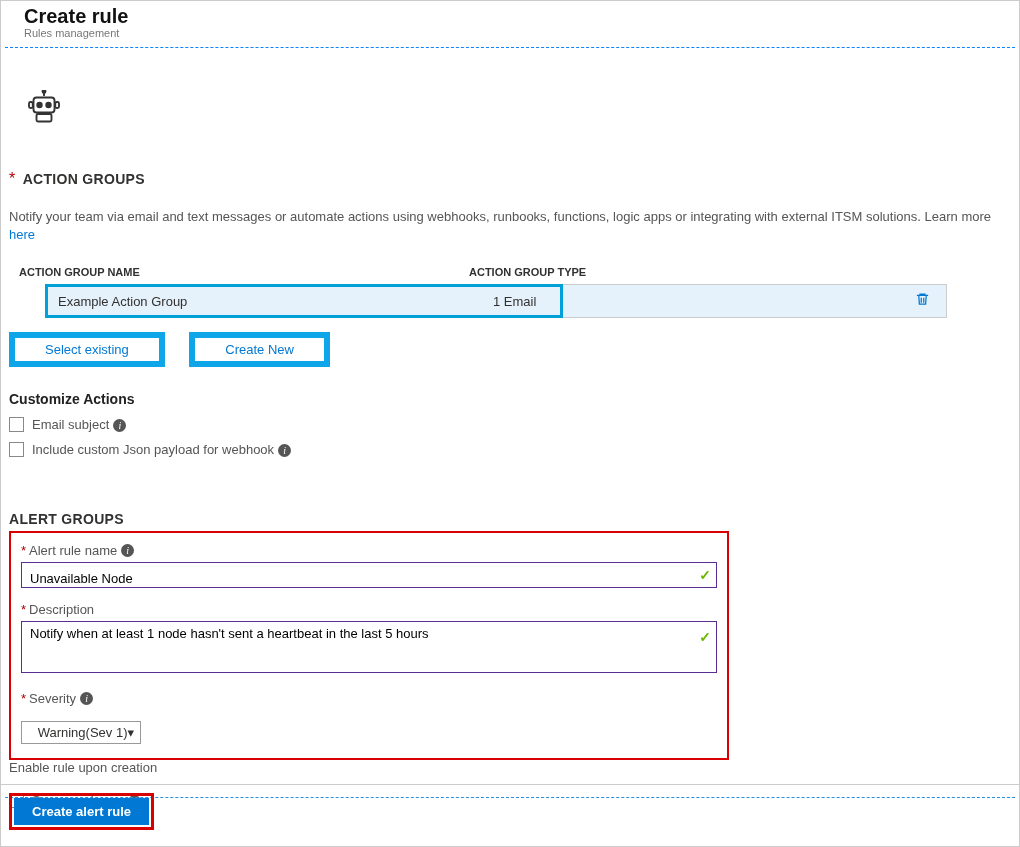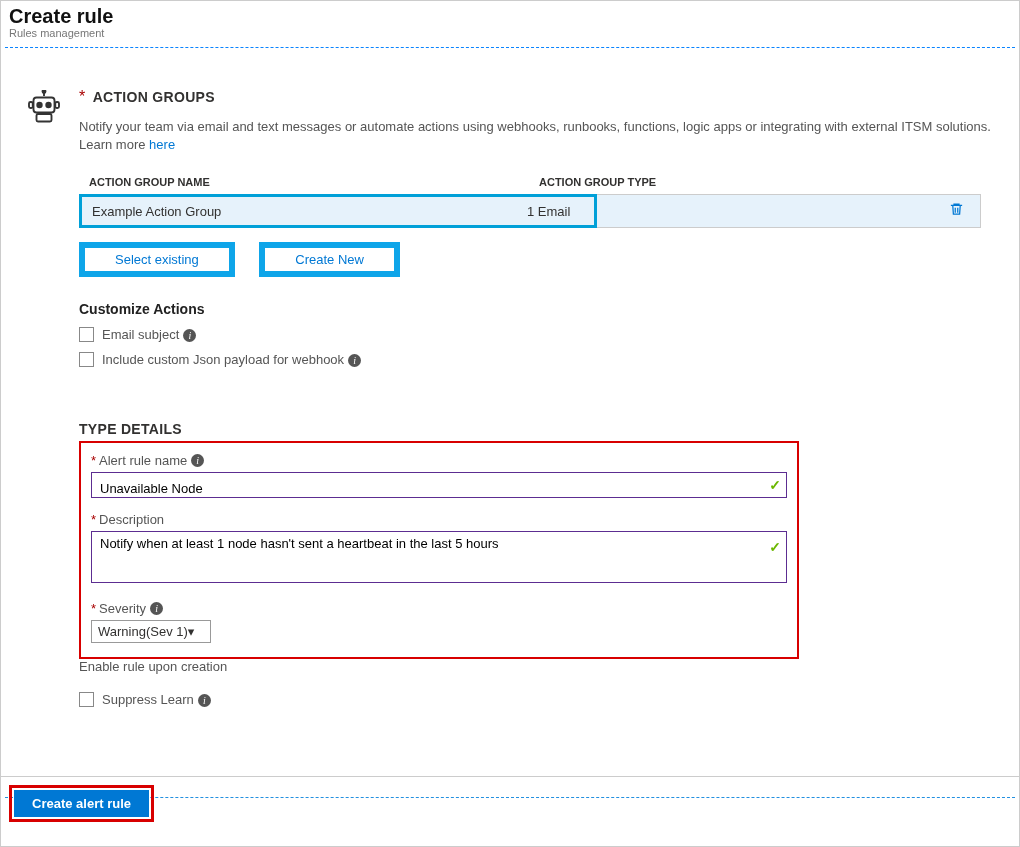--- a/index.html
+++ b/index.html
@@ -1,60 +1,60 @@
 <!DOCTYPE html>
 <html><head>
 <meta charset="utf-8">
 <style>
   * { box-sizing: border-box; font-family: "Segoe UI", Arial, sans-serif; }
   body { margin: 0; padding: 0; background: #fff; color: #323130; }
   .outer { border: 1px solid #ccc; width: 1020px; height: 847px; position: relative; }
-  .header { padding: 4px 8px 8px 8px; }
+  .header { padding: 4px 8px 8px 23px; }
   .header h1 { margin: 0; font-size: 20px; font-weight: 600; color: #111; }
   .header .sub { font-size: 11px; color: #777; margin-top: -1px; }
   .dashed { border-top: 1px dashed #0a84ff; margin: 0 4px; }
-  .content { padding: 0 8px; display: flex; }
+  .content { padding: 0 8px; display: flex; flex-direction: column; }
   .icon-col { width: 70px; padding-top: 42px; text-align: center; }
   .main-col { flex: 1; padding: 40px 10px 10px 0; }
   .robot { width: 36px; height: 36px; }
   .section-title { font-size: 14px; font-weight: 700; letter-spacing: .3px; }
   .required-star { color: #a80000; margin-right: 3px; font-weight: 400;}
-  .desc { font-size: 13px; color: #555; margin-top: 12px; line-height: 1.4; }
+  .desc { font-size: 13px; color: #555; margin-top: 20px; line-height: 1.4; }
   .link { color: #0078d4; cursor: pointer; }
   .cols { display: flex; font-size: 11px; font-weight: 700; color: #323130; margin-top: 22px; }
   .cols .c1 { width: 460px; padding-left: 10px; }
   .cols .c2 { flex: 1; }
   .ag-row-wrap { border: 3px solid #00a0d8; width: 518px; display: flex; }
-  .ag-row-outer { display:flex; align-items:center; }
+  .ag-row-outer { display:flex; align-items:center;margin-left:36px; }
   .ag-row { background: #e6f2fb; display: flex; align-items: center; height: 28px; font-size: 13px; flex:1; border:1px solid #ccc; border-left:none;}
   .ag-row .name { width: 445px; padding-left: 10px; }
   .ag-row .type { }
   .ag-row-rest { background:#e6f2fb; border:1px solid #ccc; border-left:none; height:34px; flex:1; display:flex; align-items:center; justify-content:flex-end; padding-right:16px;}
   .trash { color:#0078d4; cursor:pointer; }
   .btn-row { margin-top: 14px; }
   .btn { display: inline-block; border: 6px solid #0ea5e9; color: #0078d4; background: #fff; padding: 4px 30px; font-size: 13px; cursor: pointer; }
   .btn + .btn { margin-left: 20px; }
   .subsection { margin-top: 24px; font-size: 14px; font-weight: 700; color:#222; }
   .checkbox-row { display: flex; align-items: flex-end; margin-top: 10px; font-size: 13px; color: #555; }
   .cb { width: 15px; height: 15px; border: 1px solid #888; background: #fff; margin-right: 8px; cursor: pointer; }
   .info { display:inline-flex; width:13px; height:13px; border-radius:50%; background:#555; color:#fff; font-size:10px; align-items:center; justify-content:center; margin-left:4px; font-style:italic; font-family:Georgia,serif;}
   .alert-section { margin-top: 54px; }
   .red-box { border: 2px solid #d80000; padding: 6px 10px 14px 10px; width: 720px; margin-top: 4px; }
   .field-label { font-size: 13px; color: #555; margin-top: 4px; display:flex; align-items:center;}
   .text-input { width: 100%; height: 26px; border: 1px solid #5c2d91; font-size: 13px; padding: 8px 26px 2px 8px; margin-top: 4px; position: relative; }
   .input-wrap { position: relative; }
   .check { position: absolute; right: 6px; top: 50%; transform: translateY(-40%); color: #6bb700; font-weight: bold; font-size: 14px; }
   .textarea { width: 100%; height: 52px; border: 1px solid #5c2d91; font-size: 13px; padding: 4px 26px 12px 8px; margin-top: 4px; resize: none; font-family: inherit;}
-  .sev-select { margin-top:4px; border:1px solid #999; padding:3px 6px; font-size:13px; background:#fff; cursor:pointer; width:120px; display:flex; justify-content:flex-start; align-items:center;}
+  .sev-select { margin-top:15px; border:1px solid #999; padding:3px 6px; font-size:13px; background:#fff; cursor:pointer; width:120px; display:flex; justify-content:flex-end; align-items:center;}
   .enable-label { font-size:13px; color:#555; }
   .toggle { display:flex; margin-top:4px; }
   .toggle div { width:58px; text-align:center; font-size:13px; padding:3px 0; cursor:pointer; border:1px solid #999;}
   .toggle .yes { background:#0078d4; color:#fff; border-color:#0078d4;}
   .toggle .no { background:#fff; color:#333; border-left:none;}
-  .footer { position: absolute; bottom: 16px; left: 0; right: 0; border-top: 1px solid #ccc; padding: 8px; }
+  .footer { position: absolute; bottom: 8px; left: 0; right: 0; border-top: 1px solid #ccc; padding: 8px; }
   .create-btn-wrap { border: 3px solid #d80000; display: inline-block; padding: 2px; }
   .create-btn { background: #0078d4; color: #fff; border: none; padding: 6px 18px; font-size: 13px; font-weight:600; cursor: pointer; }
   .dashed-line2 { border-top:1px dashed #2390e0; position:absolute; left:4px; right:4px; bottom:48px;}
 </style>
 </head>
 <body>
 
 <div class="outer">
   <div class="header">
     <h1>Create rule</h1>
@@ -114,21 +114,21 @@
         <span>Email subject</span>
         <span class="info">i</span>
       </div>
       <div class="checkbox-row">
         <span class="cb"></span>
         <span>Include custom Json payload for webhook</span>
         <span class="info">i</span>
       </div>
 
       <div class="alert-section">
-        <div class="section-title">TYPE DETAILS</div>
+        <div class="section-title">ALERT GROUPS</div>
         <div class="red-box">
           <div class="field-label">
             <span class="required-star">*</span>
             <span>Alert rule name</span>
             <span class="info">i</span>
           </div>
           <div class="input-wrap">
             <input class="text-input" value="Unavailable Node" style="">
             <span class="check">✓</span>
           </div>

